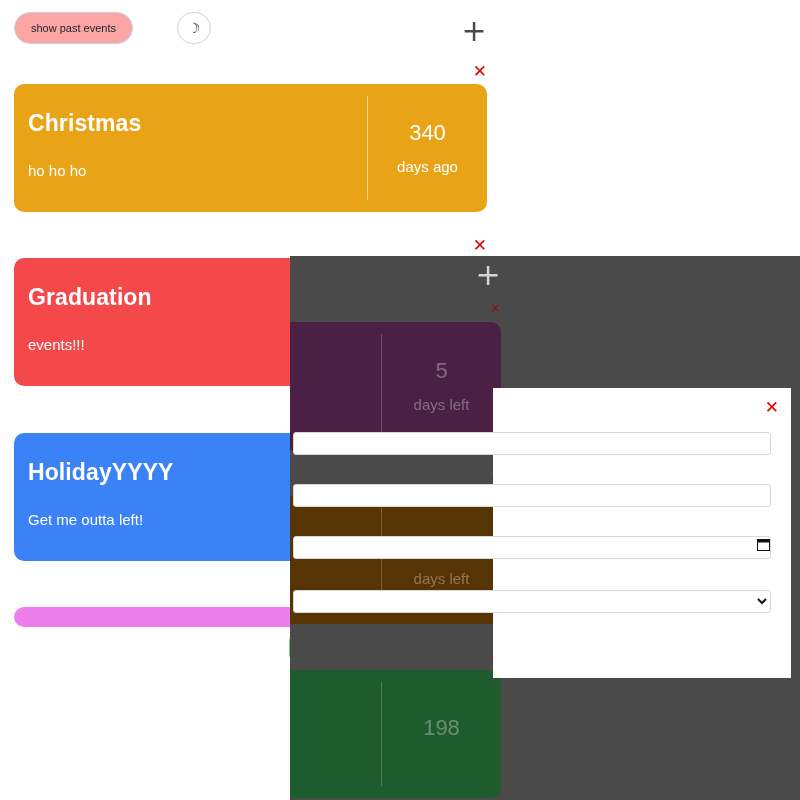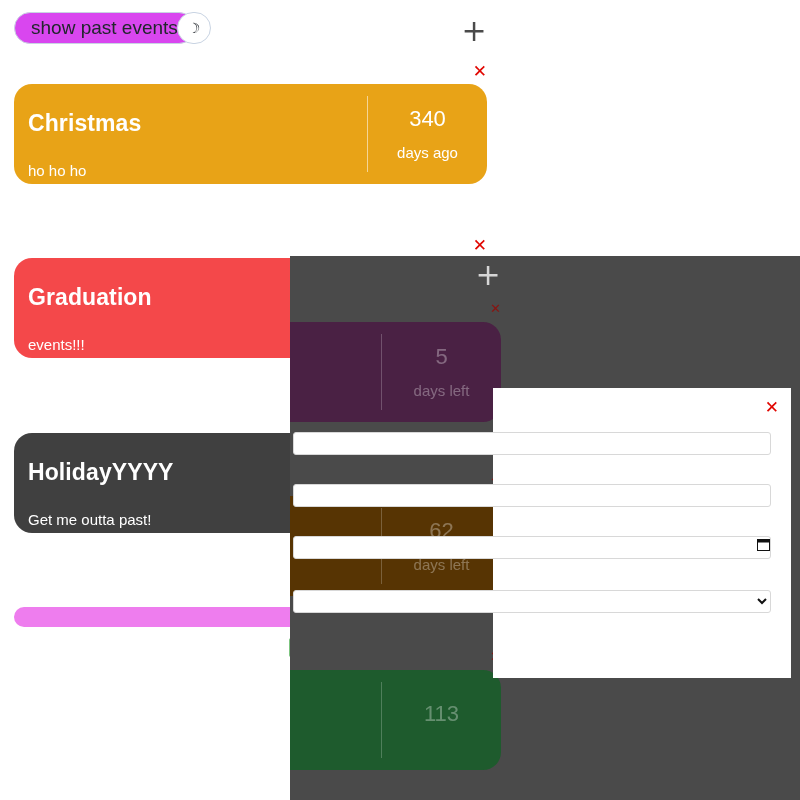--- a/index.html
+++ b/index.html
@@ -16,22 +16,22 @@
   
   .app-layer { position: absolute; inset: 0; }
 
   .topbar {
     position: absolute; left: 0; top: 0; width: 800px; height: 58px;
   }
   .pill-btn {
     position: absolute; left: 14px; top: 12px;
     height: 32px; padding: 0 16px;
     border: 1px solid #c9d4e3; border-radius: 16px;
-    background: #d946ef; color: #21262c;
-    font-size: 19px; font-family: "Liberation Sans", sans-serif;
+    background: #fca5a5; color: #21262c;
+    font-size: 11px; font-family: "Liberation Sans", sans-serif;
     line-height: 30px; cursor: pointer; white-space: nowrap;
   }
   .round-btn {
     position: absolute; left: 177px; top: 12px;
     width: 34px; height: 32px;
     border: 1px solid #c9d4e3; border-radius: 17px;
     background: #fff; color: #21262c; font-size: 14px;
     display: flex; align-items: center; justify-content: center;
     cursor: pointer;
   }
@@ -44,22 +44,22 @@
   }
 
   .event-row { position: absolute; left: 14px; width: 473px; }
   .del-x {
     position: absolute; right: 0; top: 0;
     color: #e10600; font-size: 17px; font-weight: bold;
     line-height: 14px; cursor: pointer;
     font-family: "DejaVu Sans", sans-serif;
   }
   .card {
-    position: absolute; left: 0; top: 20px; width: 473px; height: 100px;
-    border-radius: 18px; display: flex; align-items: stretch;
+    position: absolute; left: 0; top: 20px; width: 473px; height: 128px;
+    border-radius: 10px; display: flex; align-items: stretch;
     color: #ffffff; overflow: hidden;
   }
   .card-main { flex: 1 1 auto; padding: 26px 0 0 14px; position: relative; }
   .card-title {
     font-size: 23px; font-weight: bold; letter-spacing: .1px;
     margin: 0 0 0 0; color: #fff;
   }
   .card-sub { position: absolute; left: 14px; top: 78px; font-size: 15px; color: #fff; }
   .card-side {
     width: 120px; flex: 0 0 120px;
@@ -169,21 +169,21 @@
       </div>
 
       <div class="event-row" style="top:406px;">
         <div class="del-x">✕</div>
         <div class="card" style="background:#1E5B2D;">
           <div class="card-main">
             <div class="card-title">Conference Talk</div>
             <div class="card-sub"></div>
           </div>
           <div class="card-side">
-            <div class="card-num">113</div>
+            <div class="card-num">198</div>
             <div class="card-unit"></div>
           </div>
         </div>
       </div>
 
     </div>
   </div>
 
   <div class="modal">
     <div class="modal-close">✕</div>
@@ -235,24 +235,24 @@
         </div>
         <div class="card-side">
           <div class="card-num">35</div>
           <div class="card-unit">days ago</div>
         </div>
       </div>
     </div>
 
     <div class="event-row" style="top:413px;">
       <div class="del-x">✕</div>
-      <div class="card" style="background:#404040;">
+      <div class="card" style="background:#3b82f6;">
         <div class="card-main">
           <div class="card-title">HolidayYYYY</div>
-          <div class="card-sub">Get me outta past!</div>
+          <div class="card-sub">Get me outta left!</div>
         </div>
         <div class="card-side">
           <div class="card-num">23</div>
           <div class="card-unit">days ago</div>
         </div>
       </div>
     </div>
 
     <div class="event-row" style="top:587px;">
       <div class="del-x">✕</div>

